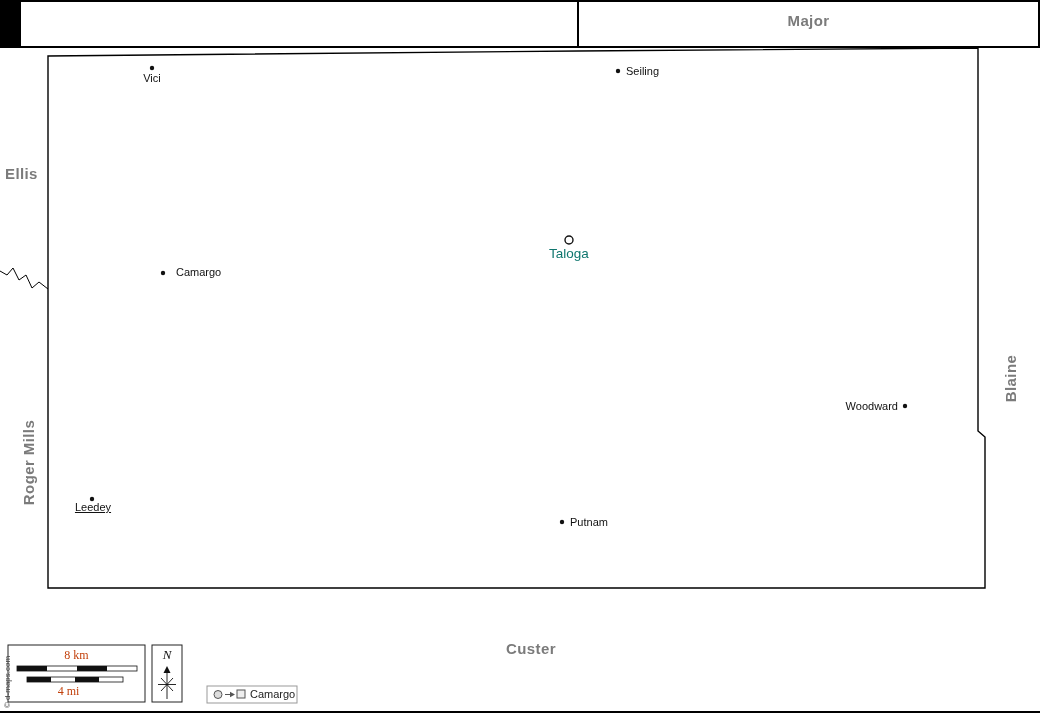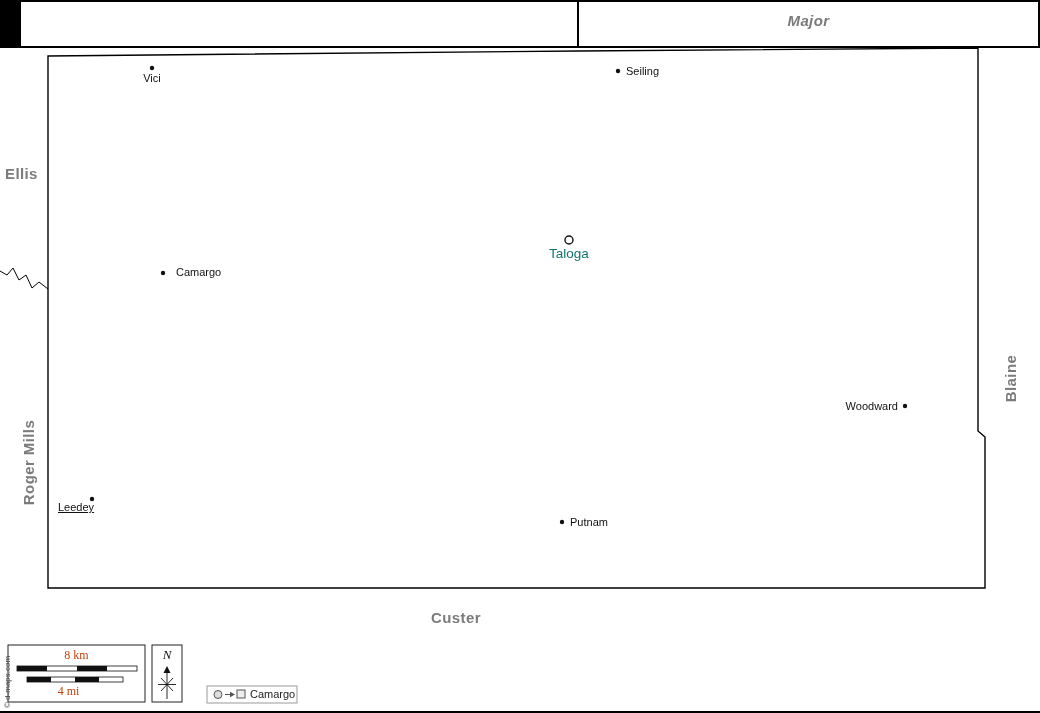--- a/index.html
+++ b/index.html
@@ -65,31 +65,31 @@
     <circle cx="218" cy="694.5" r="4" fill="#ddd" stroke="#555" stroke-width="1"></circle>
     <g>
       <line x1="225" y1="694.5" x2="232" y2="694.5" stroke="#555" stroke-width="1"></line>
       <polygon points="235,694.5 230,691.8 230,697.2" fill="#555"></polygon>
     </g>
     <rect x="237" y="690" width="8" height="8" fill="#eee" stroke="#555" stroke-width="1"></rect>
 
     <rect x="0" y="711" width="1040" height="2" fill="#000"></rect>
   </svg>
 
-  <div class="nlabel" style="left:578px;top:12px;width:461px;text-align:center;font-style:italic;">Major</div>
+  <div class="nlabel" style="left:578px;top:12px;width:461px;text-align:center;">Major</div>
   <div class="nlabel" style="left:5px;top:165px;">Ellis</div>
   <div class="nlabel vert" style="left:-32px;top:454px;width:120px;">Roger Mills</div>
   <div class="nlabel vert" style="left:970px;top:370px;width:80px;">Blaine</div>
-  <div class="nlabel" style="left:431px;top:609px;width:200px;text-align:left;">Custer</div>
+  <div class="nlabel" style="left:431px;top:640px;width:200px;text-align:center;">Custer</div>
 
   <div class="tlabel" style="left:132px;top:72px;width:40px;text-align:center;">Vici</div>
   <div class="tlabel" style="left:626px;top:65px;">Seiling</div>
   <div class="tlabel" style="left:176px;top:266px;">Camargo</div>
   <div class="tlabel" style="left:820px;top:400px;width:78px;text-align:right;">Woodward</div>
-  <div class="tlabel" style="left:58px;top:501px;width:70px;text-decoration:underline;">Leedey</div>
+  <div class="tlabel" style="left:58px;top:501px;width:70px;text-align:center;text-decoration:underline;">Leedey</div>
   <div class="tlabel" style="left:570px;top:516px;">Putnam</div>
 
   <div class="seat-label" style="left:529px;top:246px;width:80px;text-align:center;">Taloga</div>
 
   <div class="scale-text" style="left:8px;top:648px;width:137px;">8 km</div>
   <div class="scale-text" style="left:8px;top:684px;width:121px;">4 mi</div>
 
   <div class="north-n" style="left:152px;top:647px;width:30px;">N</div>
 
   <div class="merc-label" style="left:250px;top:688px;">Camargo</div>

